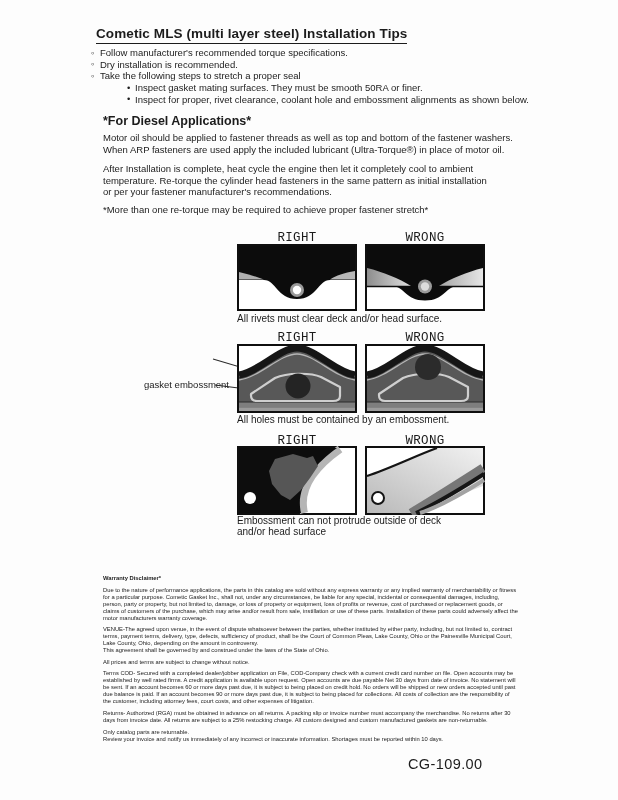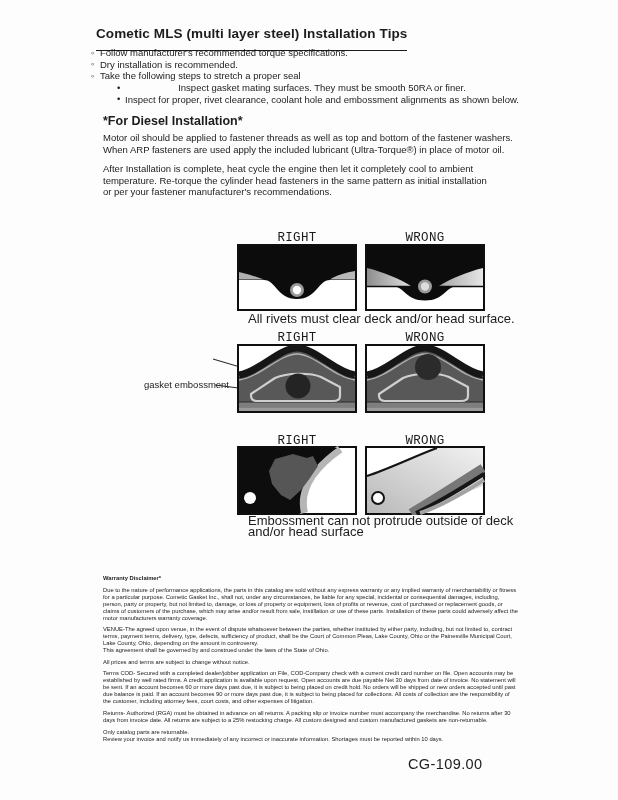--- a/index.html
+++ b/index.html
@@ -3,35 +3,35 @@
 <meta charset="utf-8">
 <style>
   html,body{margin:0;padding:0;}
   body{width:618px;height:800px;overflow:hidden;background:#ededed;}
   .page{
     position:relative;width:618px;height:800px;background:#fdfdfd;
     font-family:"Liberation Sans",sans-serif;color:#1c1c1c;
   }
   .title{
     position:absolute;left:96px;top:26px;font-size:13.5px;font-weight:bold;
-    letter-spacing:.1px;border-bottom:1.6px solid #1c1c1c;padding-bottom:9px;
+    letter-spacing:.1px;border-bottom:1.6px solid #1c1c1c;padding-bottom:2px;
     white-space:nowrap;
   }
   .tips{position:absolute;left:91px;top:47px;font-size:9.5px;line-height:11.7px;white-space:nowrap;}
   .tip{position:relative;padding-left:9px;}
   .tip::before{content:"◦";position:absolute;left:0;top:-0.5px;}
-  .sub{position:relative;padding-left:8px;margin-left:26px;text-align:center;}
+  .sub{position:relative;padding-left:8px;margin-left:36px;}
   .sub::before{content:"•";position:absolute;left:0;top:-0.5px;}
   .h2{position:absolute;left:103px;top:114px;font-size:12.5px;font-weight:bold;white-space:nowrap;}
   .para{position:absolute;left:103px;font-size:9.5px;line-height:11.6px;white-space:pre-line;}
   .p1{top:132px;}
   .p2{top:163px;}
   .p3{top:204px;}
   .dg-label{position:absolute;width:120px;text-align:center;font-size:12.5px;letter-spacing:.3px;white-space:nowrap;font-family:Liberation Mono, monospace;}
-  .caption{position:absolute;left:248px;font-size:13px;line-height:11px;white-space:pre-line;}
+  .caption{position:absolute;left:237px;font-size:10px;line-height:11px;white-space:pre-line;}
   .panel{position:absolute;}
   .side-label{position:absolute;text-align:right;font-size:9.5px;line-height:11.3px;white-space:pre-line;}
   .leader{position:absolute;left:210px;top:355px;}
   .disclaimer{position:absolute;left:103px;top:575px;width:416px;font-size:5.8px;line-height:7px;}
   .dh{font-weight:bold;margin:0 0 4.6px 0;}
   .dp{margin:0 0 4.6px 0;}
   .preline{white-space:pre-line;}
   .footer-code{position:absolute;left:408px;top:756px;font-size:14.5px;letter-spacing:.4px;white-space:nowrap;}
 </style>
 </head>
@@ -42,26 +42,27 @@
   <div class="title">Cometic MLS (multi layer steel) Installation Tips</div>
 
   <div class="tips">
     <div class="tip">Follow manufacturer's recommended torque specifications.</div>
     <div class="tip">Dry installation is recommended.</div>
     <div class="tip">Take the following steps to stretch a proper seal</div>
     <div class="sub">Inspect gasket mating surfaces.  They must be smooth 50RA or finer.</div>
     <div class="sub">Inspect for proper, rivet clearance, coolant hole and embossment alignments as shown below.</div>
   </div>
 
-  <div class="h2">*For Diesel Installation*</div>
+  <div class="h2">*For Diesel Applications*</div>
   <div class="para p1">Motor oil should be applied to fastener threads as well as top and bottom of the fastener washers.
 When ARP fasteners are used apply the included lubricant (Ultra-Torque®) in place of motor oil.</div>
   <div class="para p2">After Installation is complete, heat cycle the engine then let it completely cool to ambient
 temperature. Re-torque the cylinder head fasteners in the same pattern as initial installation
 or per your fastener manufacturer's recommendations.</div>
+  <div class="para p3">*More than one re-torque may be required to achieve proper fastener stretch*</div>
 
   <div class="dg-label" style="left:237px;top:231px;">RIGHT</div>
   <div class="dg-label" style="left:365px;top:231px;">WRONG</div>
 
   <svg class="panel" style="left:237px;top:244px;" width="120" height="67" viewBox="0 0 120 67">
     <rect x="1" y="1" width="118" height="65" fill="#ffffff" stroke="#0f0f0f" stroke-width="2"></rect>
     <path d="M2,2 H118 V36 H93 C81,36 80,55 60,55 C40,55 39,36 27,36 H2 Z" fill="#0c0c0c"></path>
     <path d="M2,28 C11,30 19,32.5 27,35.5 L2,35.5 Z" fill="#b0b0b0"></path>
     <path d="M118,27 C107,29 99,31.5 93,35.5 L118,35.5 Z" fill="#b8b8b8"></path>
     <circle cx="60" cy="46" r="7" fill="#9a9a9a"></circle>
@@ -117,20 +118,21 @@
     <path d="M2,33 C22,30 42,6 60,6 C78,6 98,30 118,33 L118,67 L2,67 Z" fill="#585858"></path>
     <path d="M2,31 C22,28 42,4 60,4 C78,4 98,28 118,31" fill="none" stroke="#161616" stroke-width="7"></path>
     <path d="M2,36 C23,33 43,10 60,10 C77,10 97,33 118,36" fill="none" stroke="#b5b5b5" stroke-width="1.3"></path>
     <rect x="2" y="58" width="116" height="5.5" fill="#7e7e7e"></rect>
     <line x1="2" y1="58" x2="118" y2="58" stroke="#2a2a2a" stroke-width="1"></line>
     <rect x="2" y="63.5" width="116" height="3.5" fill="#9b9b9b"></rect>
     <path d="M14,50 L38,34 C50,28.5 74,28.5 84,33 L103,43 L103,52 C103,55.5 100,57 96,57 L20,57 C16.5,57 14,55 14,51.5 Z" fill="none" stroke="#cfcfcf" stroke-width="2.2" stroke-linejoin="round"></path>
     <circle cx="63" cy="23" r="13" fill="#2b2b2b"></circle>
   </svg>
 
+  <div class="caption" style="top:414px;">All holes must be contained by an embossment.</div>
 
   <div class="dg-label" style="left:237px;top:434px;">RIGHT</div>
   <div class="dg-label" style="left:365px;top:434px;">WRONG</div>
 
   <svg class="panel" style="left:237px;top:446px;" width="120" height="69" viewBox="0 0 120 69">
     <rect x="1" y="1" width="118" height="67" fill="#ffffff" stroke="#0f0f0f" stroke-width="2"></rect>
     <path d="M103,3 C79,20 61,42 67,67" fill="none" stroke="#b5b5b5" stroke-width="8"></path>
     <path d="M2,2 L100,2 C76,19 58,42 64,67 L2,67 Z" fill="#0d0d0d"></path>
     <path d="M38,13 L56,8 L70,12 L76,10 L81,20 L73,32 L64,44 L53,54 L44,49 L35,38 L32,25 Z" fill="#565656"></path>
     <circle cx="13" cy="52" r="6" fill="#ffffff"></circle>

